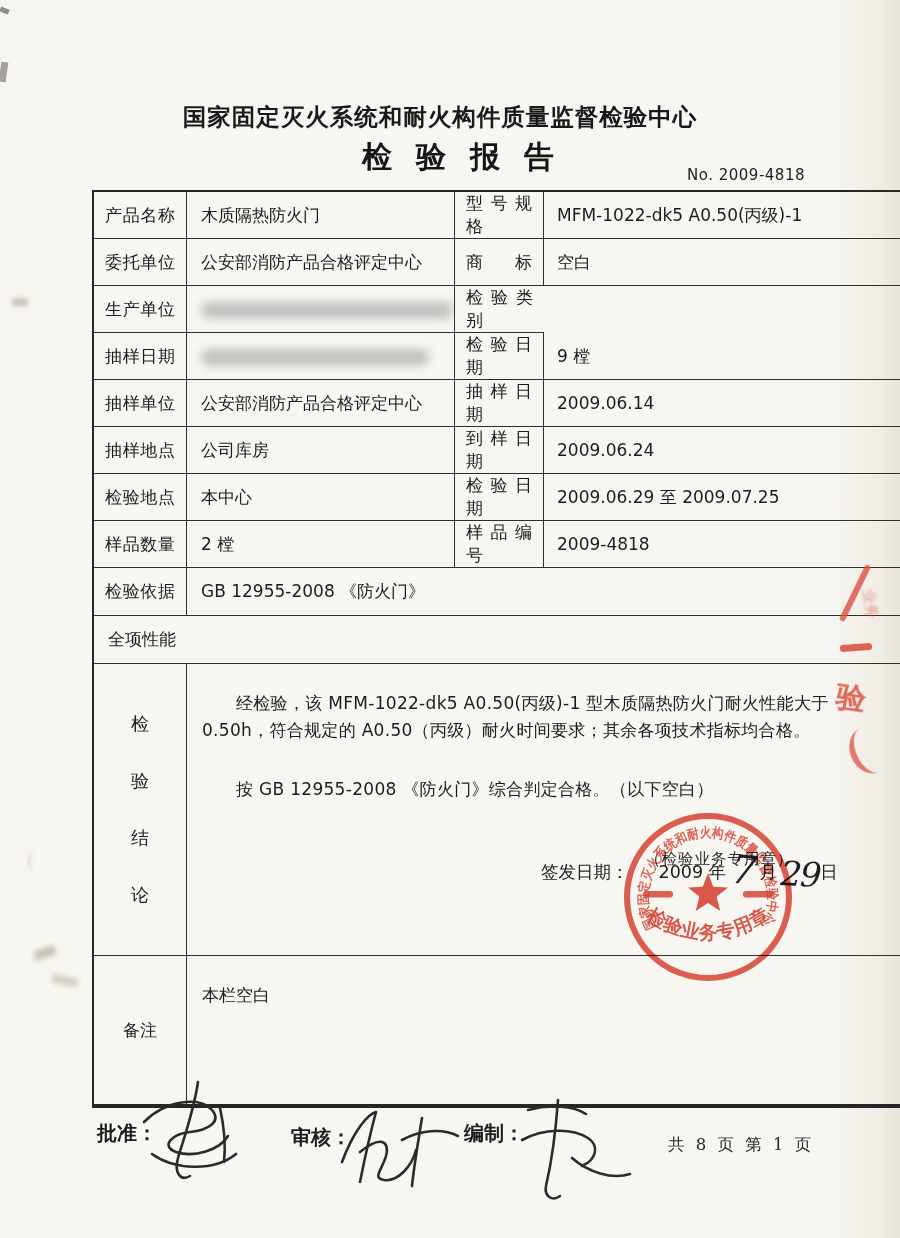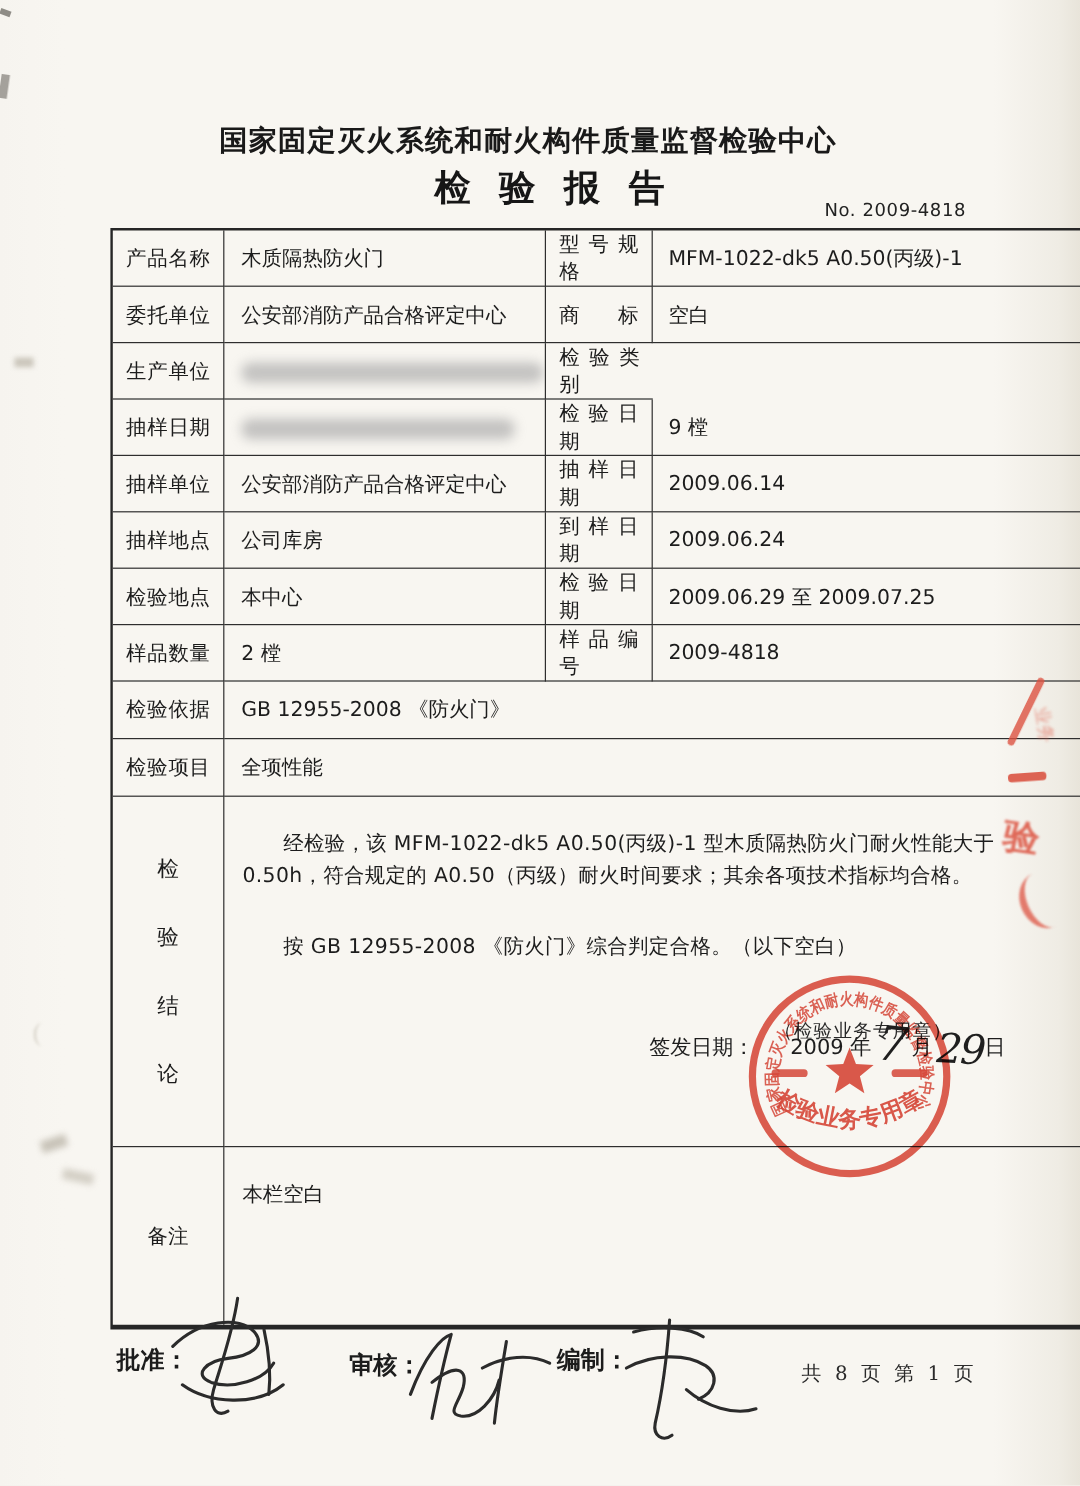--- a/index.html
+++ b/index.html
@@ -246,23 +246,20 @@
     </div>
 
     <div class="tr h48">
       <div class="tc lc">
           <span class="just">检验依据</span>
         </div>
       <div class="tc vfull">GB 12955-2008 《防火门》</div>
     </div>
 
     <div class="tr h48">
-      <div class="tc lc">
-          <span class="just">检验项目</span>
-        </div>
       <div class="tc vfull">全项性能</div>
     </div>
 
     <div class="tr concl">
       <div class="tc vlabel">
         <span>检</span>
         <span>验</span>
         <span>结</span>
         <span>论</span>
       </div>

